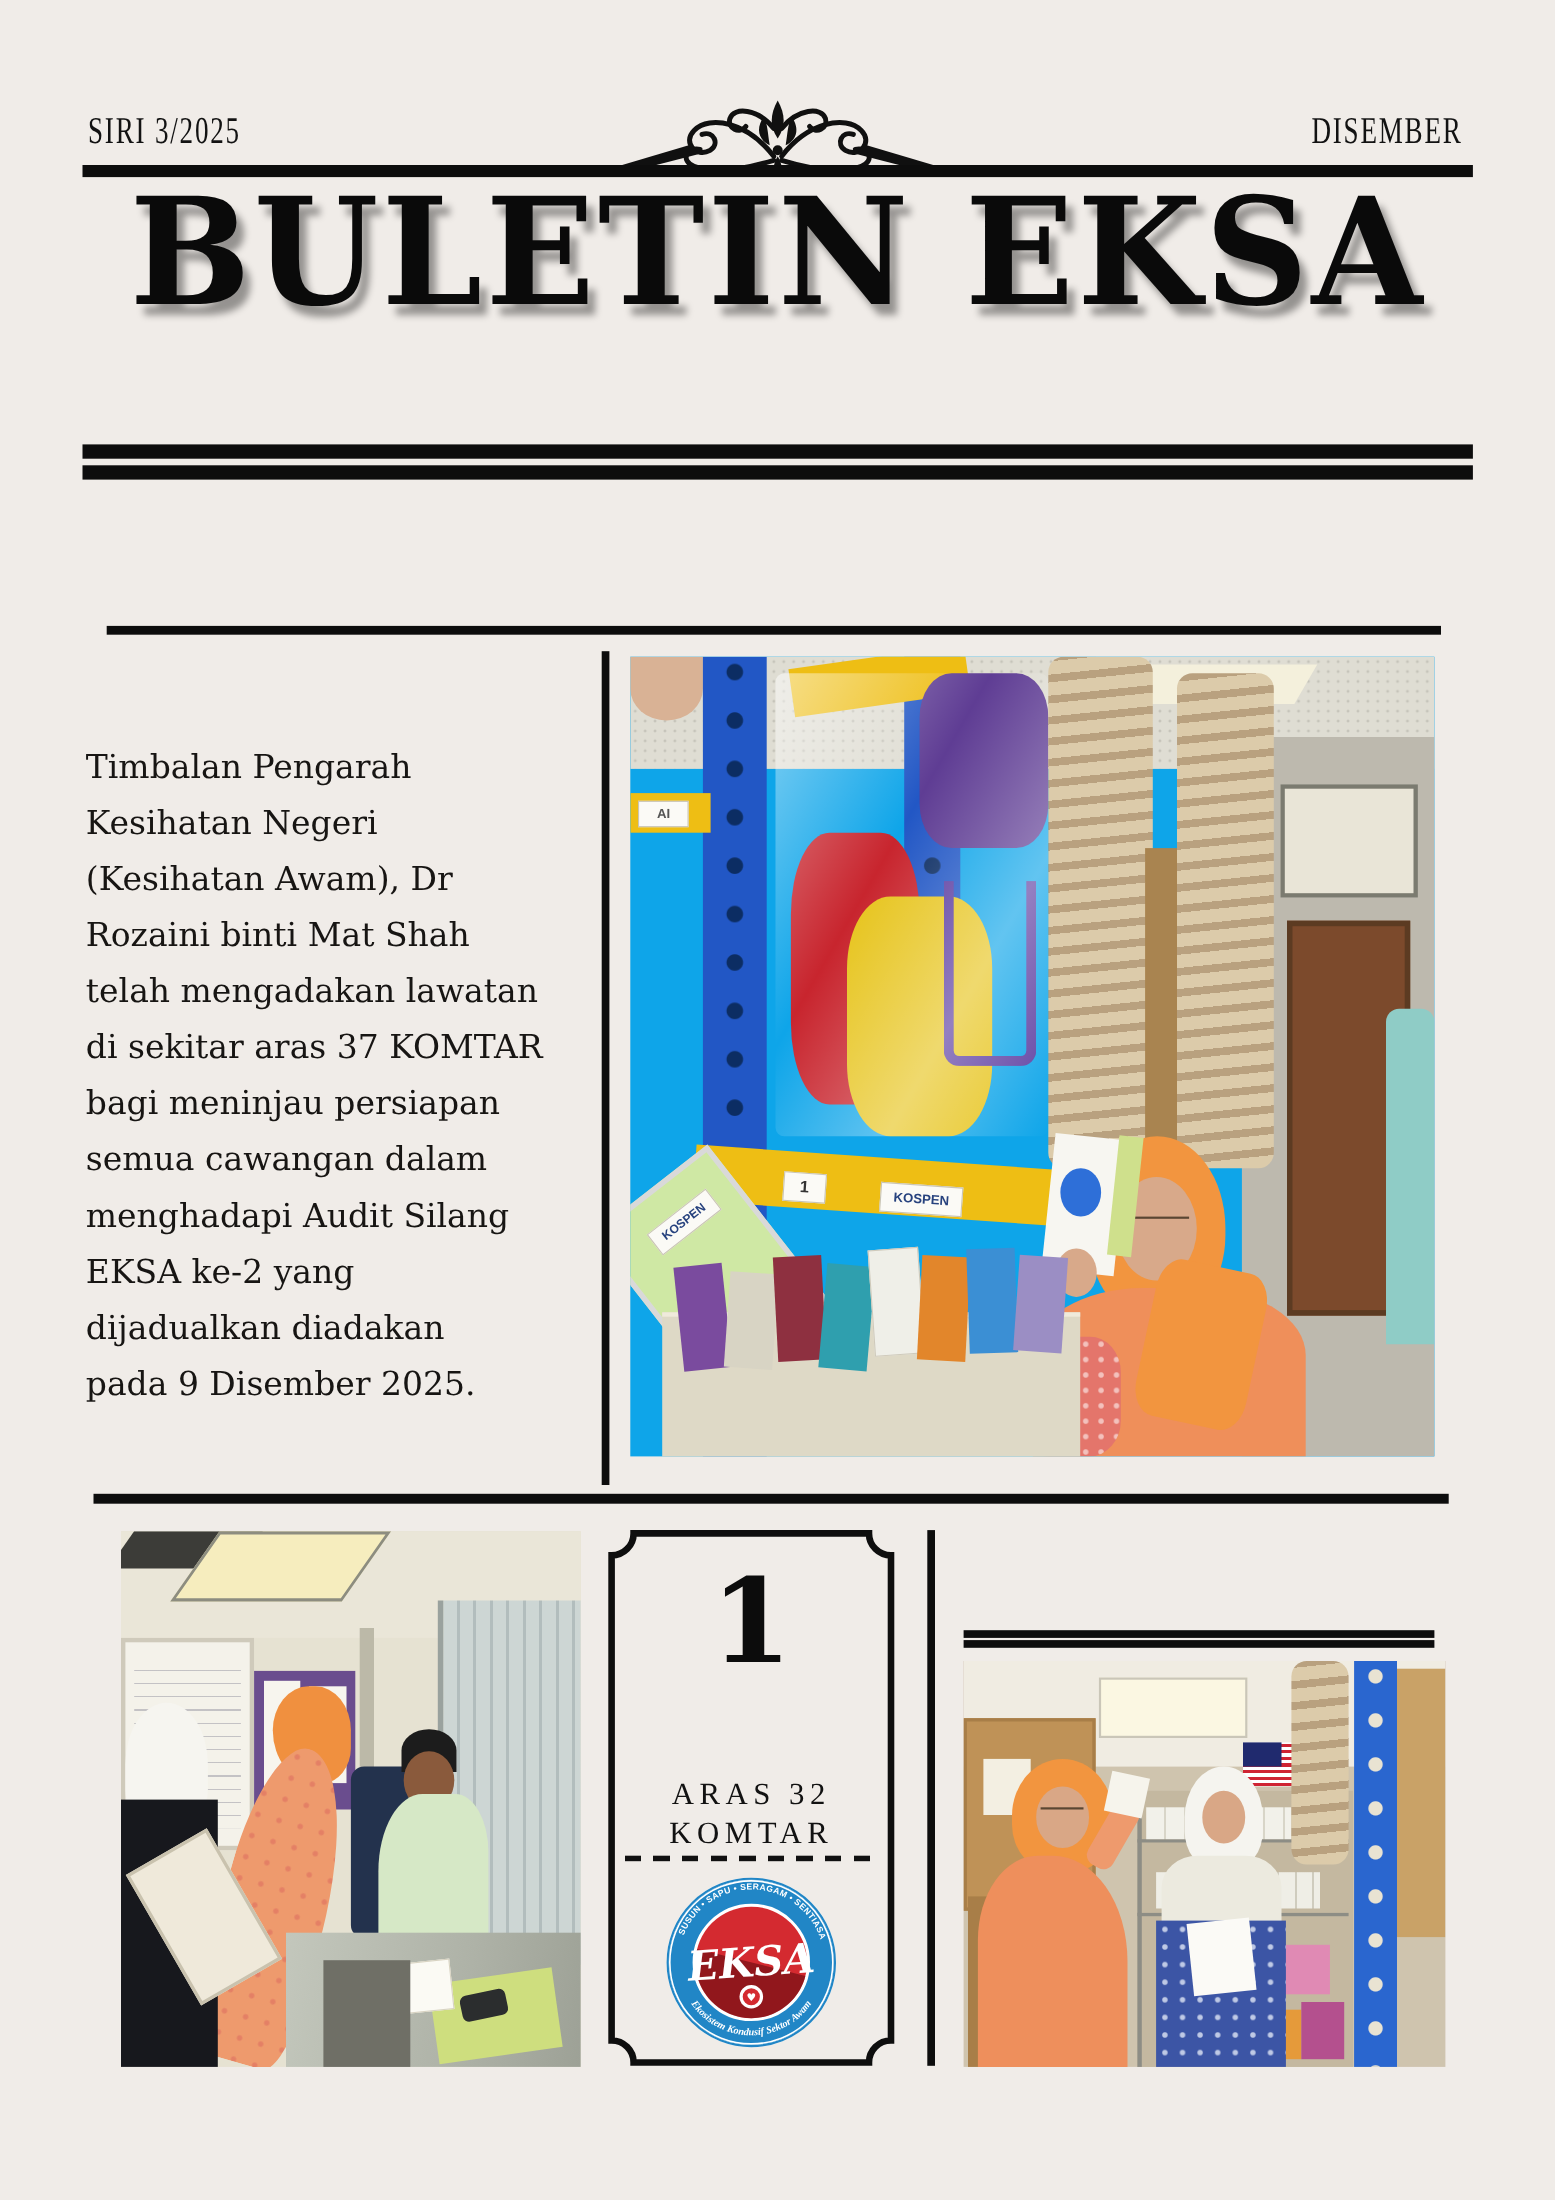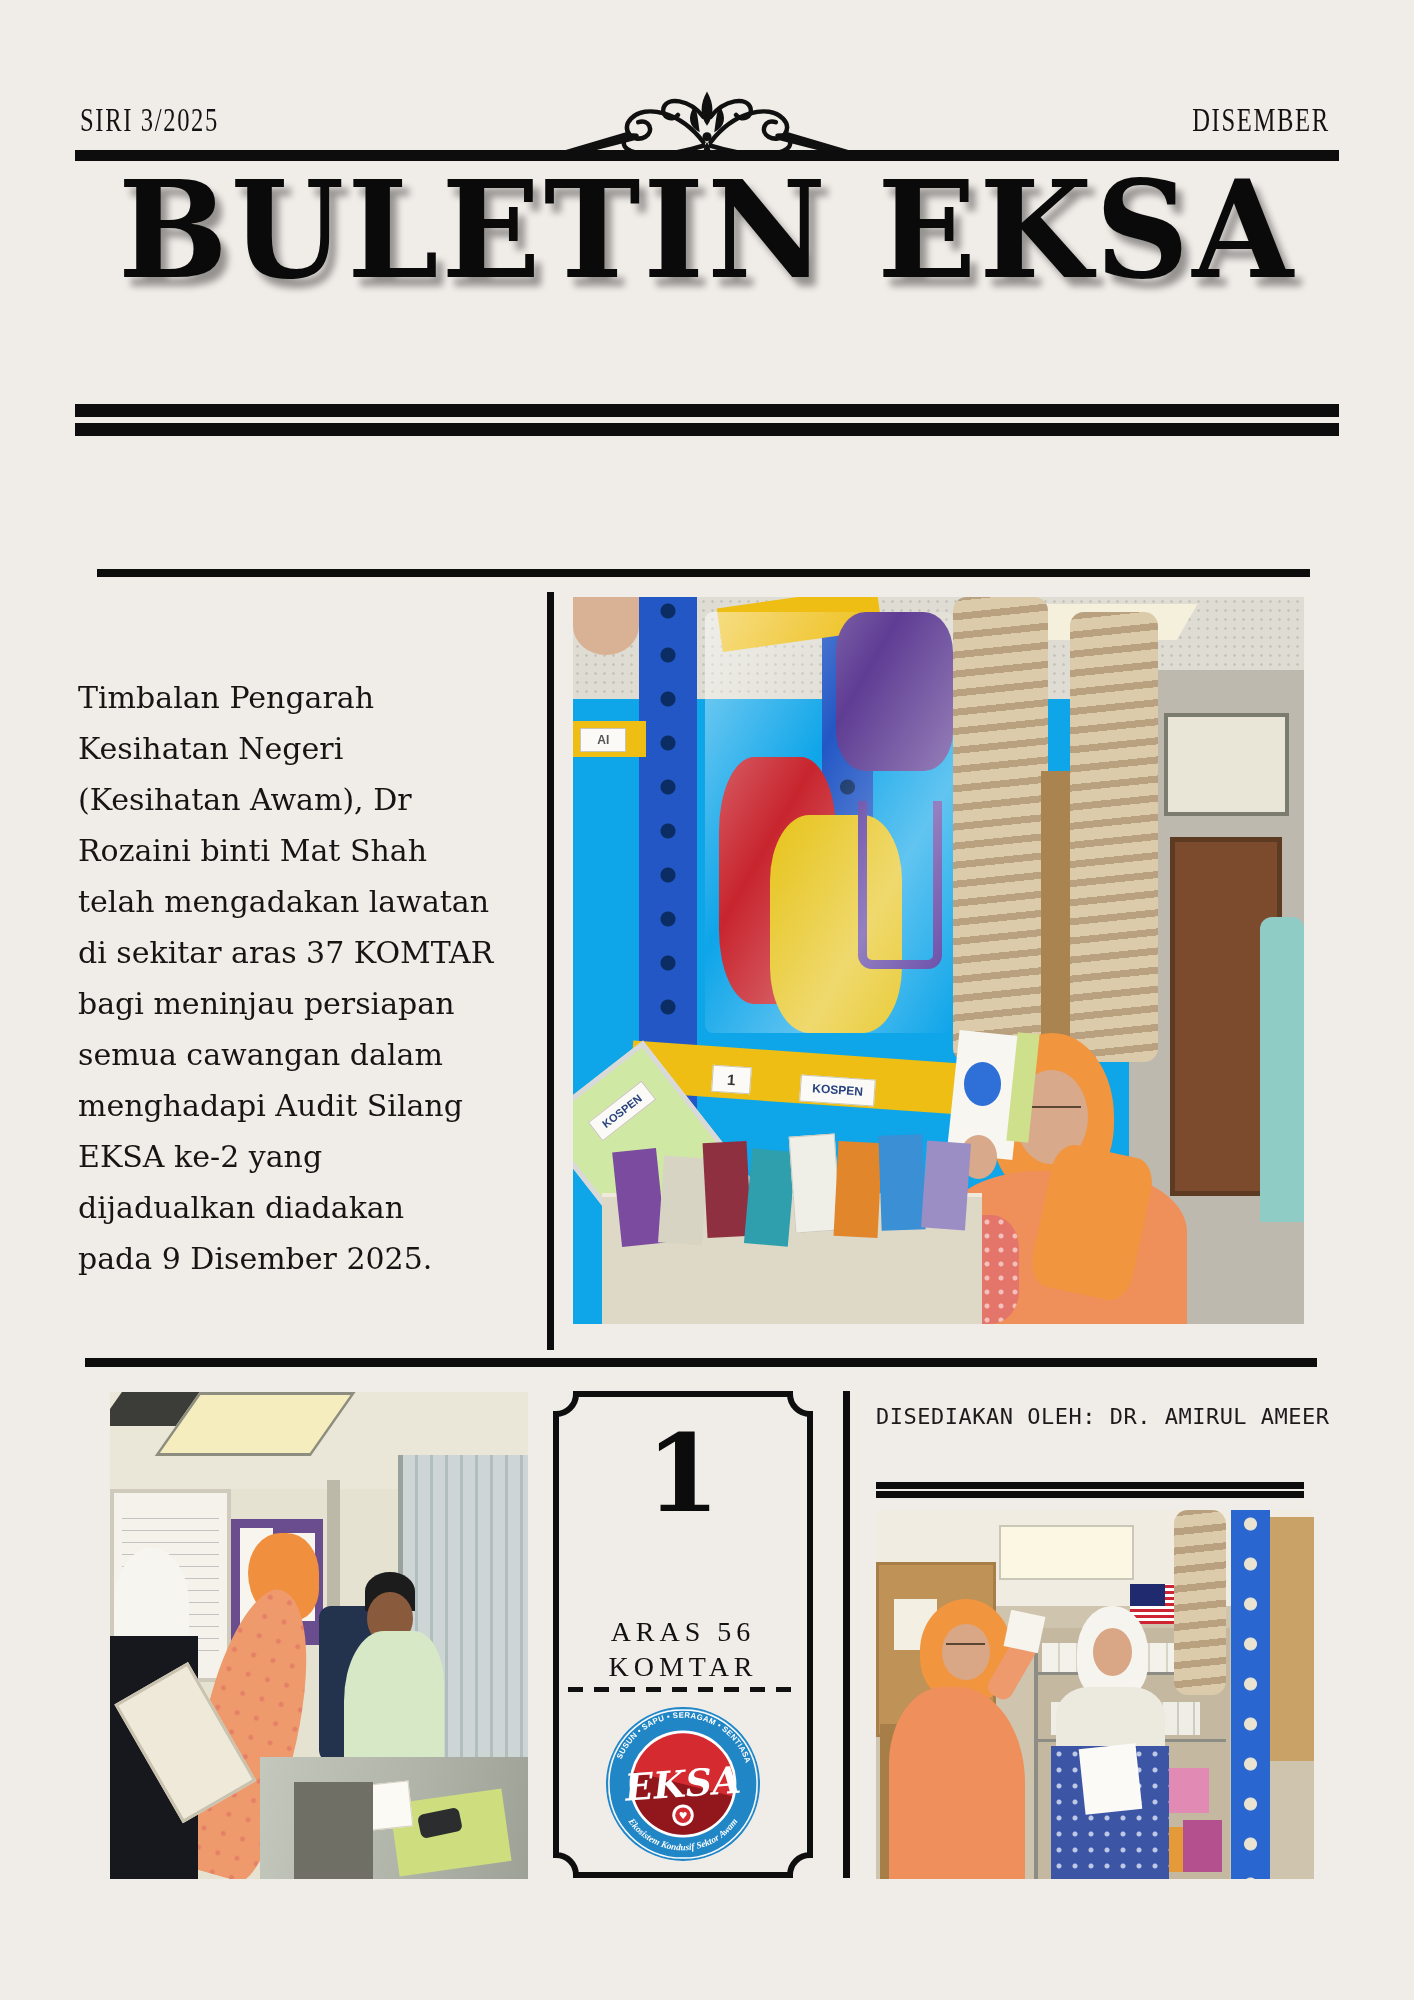--- a/index.html
+++ b/index.html
@@ -194,21 +194,21 @@
     <div class="abs" style="right:28%;bottom:10%;width:16%;height:9%;background:#fbfaf4;transform:rotate(-6deg);border:1px solid #d8d3c2;"></div>
     <div class="abs" style="right:16%;bottom:9%;width:10%;height:5%;background:#2b2d2e;border-radius:6px;transform:rotate(-12deg);"></div>
     <div class="abs" style="left:44%;bottom:0;width:19%;height:20%;background:#6f6f66;"></div>
   </figure>
 
   <div class="abs event-card">
     <svg class="card-frame" viewBox="0 0 262 489" preserveAspectRatio="none">
       <path d="M 24 4 H 238 A 20 20 0 0 0 258 24 V 465 A 20 20 0 0 0 238 485 H 24 A 20 20 0 0 0 4 465 V 24 A 20 20 0 0 0 24 4 Z" fill="none" stroke="#0e0e0e" stroke-width="6"></path>
     </svg>
     <div class="card-day">1</div>
-    <div class="card-loc1">ARAS 56</div>
+    <div class="card-loc1">ARAS 32</div>
     <div class="card-loc2">KOMTAR</div>
     <div class="card-dash"></div>
     <svg class="eksa-logo" viewBox="0 0 160 160">
       <defs>
         <path id="ringTopPath" d="M16,57 A68,68 0 0 1 144,57" fill="none"></path>
         <path id="ringBottomPath" d="M16,103 A68,68 0 0 0 144,103" fill="none"></path>
       </defs>
       <circle cx="80" cy="80" r="79" fill="#ffffff"></circle>
       <circle cx="80" cy="80" r="78" fill="none" stroke="#2186c6" stroke-width="2"></circle>
       <circle cx="80" cy="80" r="65" fill="none" stroke="#2186c6" stroke-width="24"></circle>
@@ -224,21 +224,20 @@
         <textPath href="#ringTopPath" startOffset="50%" text-anchor="middle">SISIH • SUSUN • SAPU • SERAGAM • SENTIASA AMAL</textPath>
       </text>
       <text font-family="Liberation Serif, serif" font-style="italic" font-weight="bold" font-size="9.5" fill="#ffffff">
         <textPath href="#ringBottomPath" startOffset="50%" text-anchor="middle">Ekosistem Kondusif Sektor Awam</textPath>
       </text>
     </svg>
   </div>
 
   <div class="abs rule vdiv2"></div>
 
-  <div class="abs credit">DISEDIAKAN OLEH: DR. AMIRUL AMEER</div>
   <div class="abs rule crule1"></div>
   <div class="abs rule crule2"></div>
 
   <figure class="abs photo photo-store" style="background:#cfc4ae;">
     <div class="abs speckle tilelines" style="left:0;top:0;width:100%;height:26%;background-color:#f0ece2;"></div>
     <div class="abs" style="left:28%;top:4%;width:30%;height:14%;background:#fbf7e2;border:2px solid #cac6b8;"></div>
     <div class="abs" style="left:0;top:14%;width:26%;height:46%;background:#bf9257;border:3px solid #a87e48;"></div>
     <div class="abs" style="left:4%;top:24%;width:10%;height:14%;background:#f3efe2;"></div>
     <div class="abs" style="left:1%;top:58%;width:22%;height:42%;background:#a87e48;"></div>
     <div class="abs" style="left:58%;top:20%;width:16%;height:11%;background:repeating-linear-gradient(0deg,#cf2433 0 3px,#ffffff 3px 6px);"></div>

